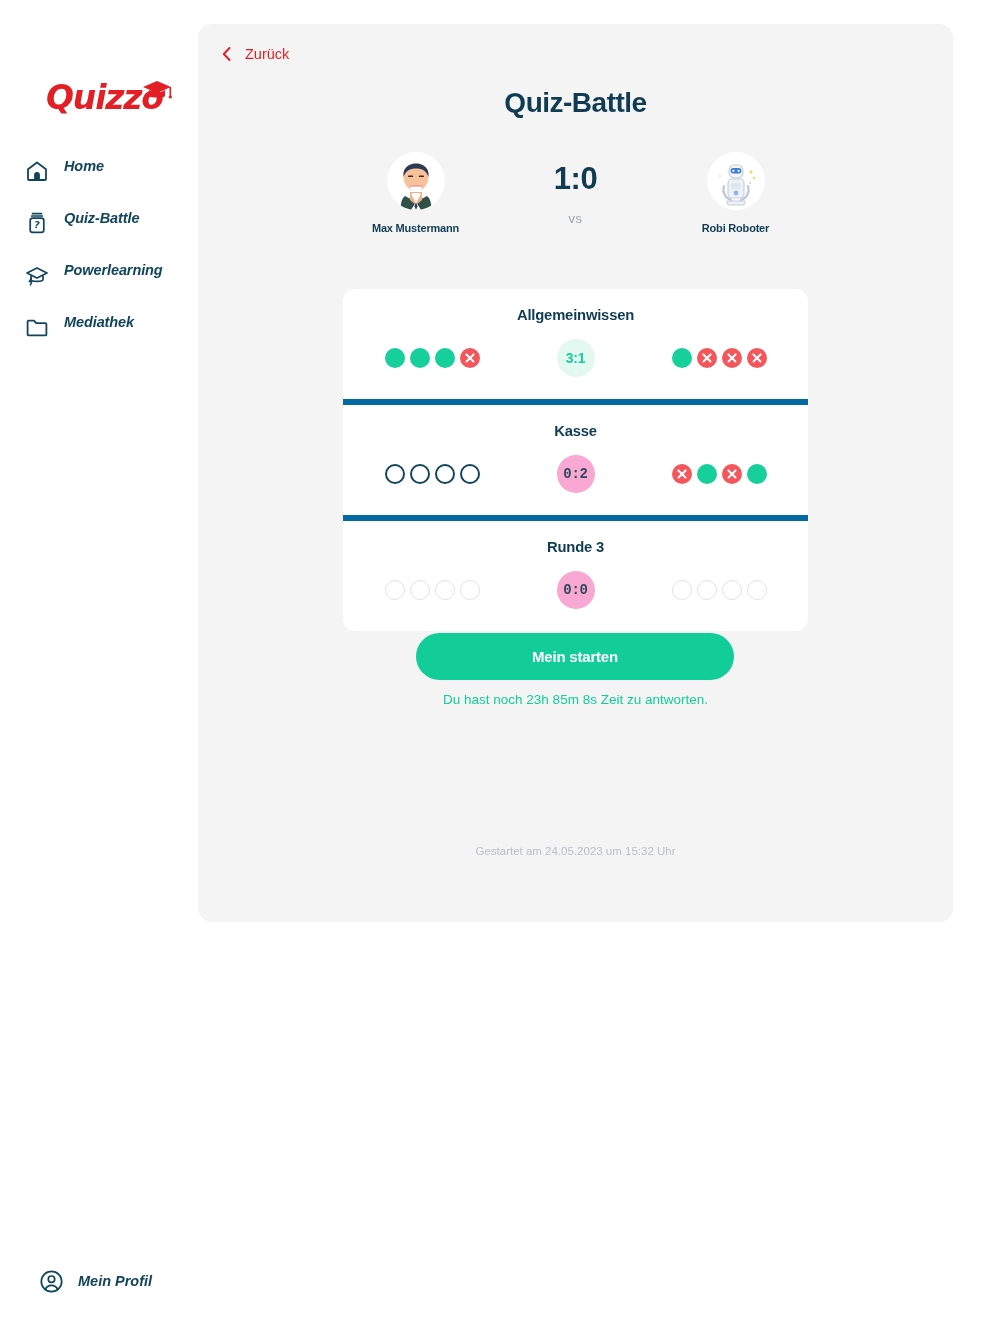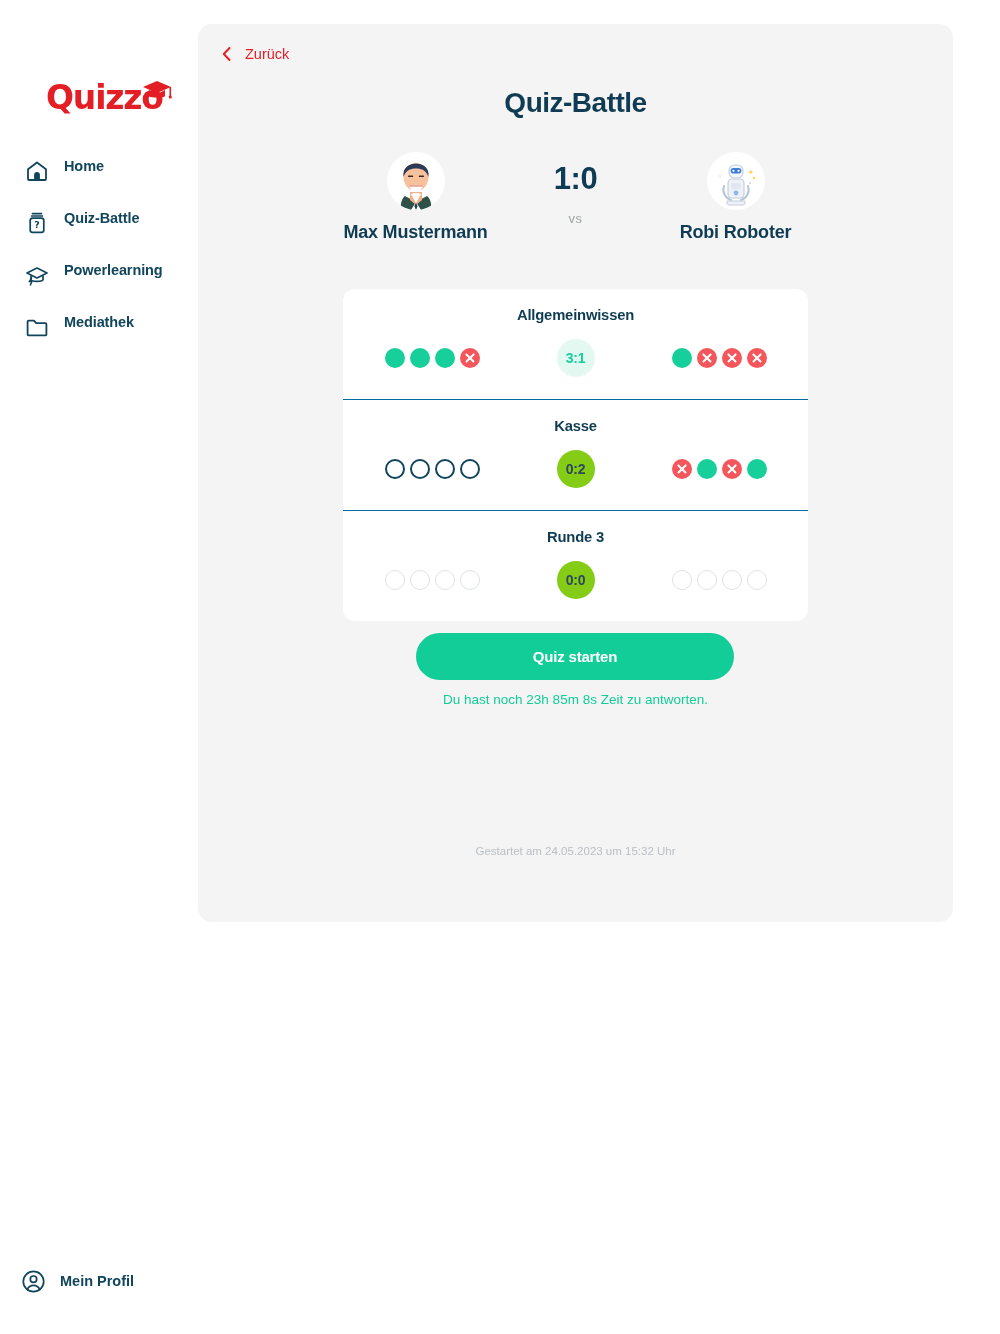--- a/index.html
+++ b/index.html
@@ -9,20 +9,21 @@
     font-family: "Liberation Sans", sans-serif;
     -webkit-font-smoothing: antialiased;
   }
   .app { position: relative; width: 1000px; height: 1334px; }
 
   
   .sidebar {
     position: absolute; left: 0; top: 0;
     width: 198px; height: 1334px;
     background: #ffffff;
+    font-style: italic;
   }
   .logo {
     position: absolute; left: 46px; top: 76px;
     width: 124px; height: 44px;
   }
   .logo-text {
     font-size: 33px; font-weight: bold; color: #e31e24;
     letter-spacing: -1.2px; line-height: 44px;
     font-family: "DejaVu Sans", sans-serif;
   }
@@ -39,21 +40,21 @@
     display: flex; align-items: center; justify-content: center;
   }
   .nav-label {
     margin-left: 14px;
     font-size: 14.5px; font-weight: bold;
     color: #11455c; letter-spacing: -0.1px;
   }
 
   .profile {
     position: absolute; left: 0; top: 1262px; width: 198px;
-    display: flex; align-items: center; padding-left: 20px;
+    display: flex; align-items: center; padding-left: 38px;
     height: 38px; cursor: pointer;
   }
   .profile-label {
     margin-left: 14px; font-size: 14.5px; font-weight: bold; color: #11455c;
   }
 
   
   .panel {
     position: absolute; left: 198px; top: 24px;
     width: 755px; height: 898px;
@@ -78,21 +79,21 @@
     position: absolute; top: 128px; left: 0; width: 755px;
     display: flex; align-items: flex-start; justify-content: center;
   }
   .player { width: 200px; text-align: center; }
   .avatar {
     width: 58px; height: 58px; border-radius: 50%;
     margin: 0 auto 12px; overflow: hidden;
     background: #ffffff;
   }
   .player-name {
-    font-size: 18px; font-weight: bold; color: #0f3c52;
+    font-size: 11px; font-weight: bold; color: #0f3c52;
     letter-spacing: -0.2px;
   }
   .score-center { width: 120px; text-align: center; padding-top: 9px; }
   .score-main {
     font-size: 31px; font-weight: bold; color: #0f3c52; letter-spacing: -0.5px;
   }
   .vs-label {
     margin-top: 14px; font-size: 13px; color: #9aa4ab; letter-spacing: 0.6px;
   }
 
@@ -100,21 +101,21 @@
   .rounds {
     position: absolute; top: 265px; left: 145px;
     width: 465px;
     background: #ffffff;
     border-radius: 12px;
     overflow: hidden;
   }
   .round {
     position: relative;
     padding: 18px 0 22px;
-    border-bottom: 1px solid #0369a1;
+    border-bottom: 6px solid #0369a1;
   }
   .round:last-child { border-bottom: none; }
   .round-title {
     text-align: center; font-size: 14.8px; font-weight: bold;
     color: #0f3c52; margin-bottom: 16px; letter-spacing: -0.2px;
   }
   .round-body {
     display: flex; align-items: center; justify-content: center;
   }
   .dots { width: 170px; display: flex; align-items: center; }
@@ -134,21 +135,21 @@
 
   .round-score {
     width: 125px; display: flex; align-items: flex-end; justify-content: center;
   }
   .badge {
     width: 38px; height: 38px; border-radius: 50%;
     display: flex; align-items: center; justify-content: center;
     font-size: 14px; font-weight: bold; letter-spacing: -0.2px;
   }
   .badge.green { background: #e2f8f1; color: #16cf9b; }
-  .badge.gray  { background: #84cc16; color: #2c4a5b; }
+  .badge.gray  { background: #f9a8d4; color: #2c4a5b; font-family: Liberation Mono, monospace; }
 
   
   .cta {
     position: absolute; top: 609px; left: 218px;
     width: 318px; height: 47px;
     background: #12cd98; border: none; border-radius: 24px;
     color: #ffffff; font-size: 15px; font-weight: bold;
     font-family: "Liberation Sans", sans-serif;
     cursor: pointer; letter-spacing: -0.2px;
   }
@@ -364,19 +365,19 @@
             <span class="dot idle"></span>
             <span class="dot idle"></span>
             <span class="dot idle"></span>
             <span class="dot idle"></span>
           </div>
         </div>
       </div>
 
     </div>
 
-    <button class="cta">Quiz starten</button>
+    <button class="cta">Mein starten</button>
 
     <div class="timer">Du hast noch 23h 85m 8s Zeit zu antworten.</div>
     <div class="started">Gestartet am 24.05.2023 um 15:32 Uhr</div>
 
   </div>
 </div>
 
 </body></html>

